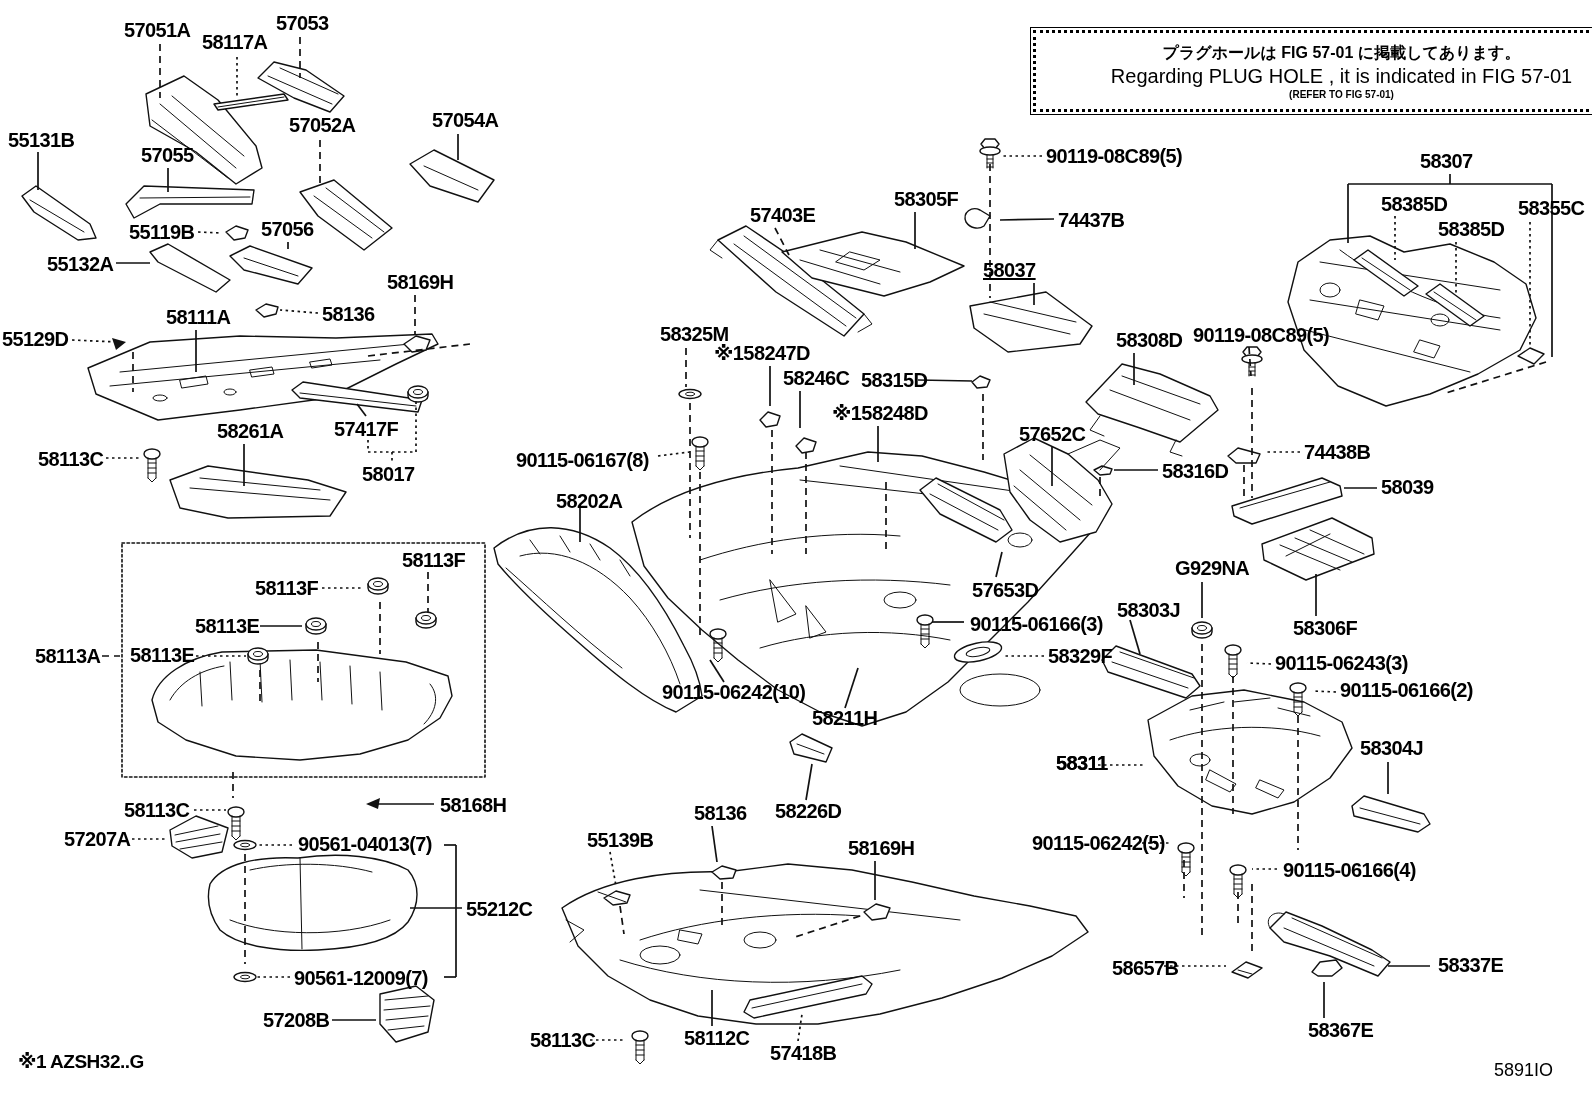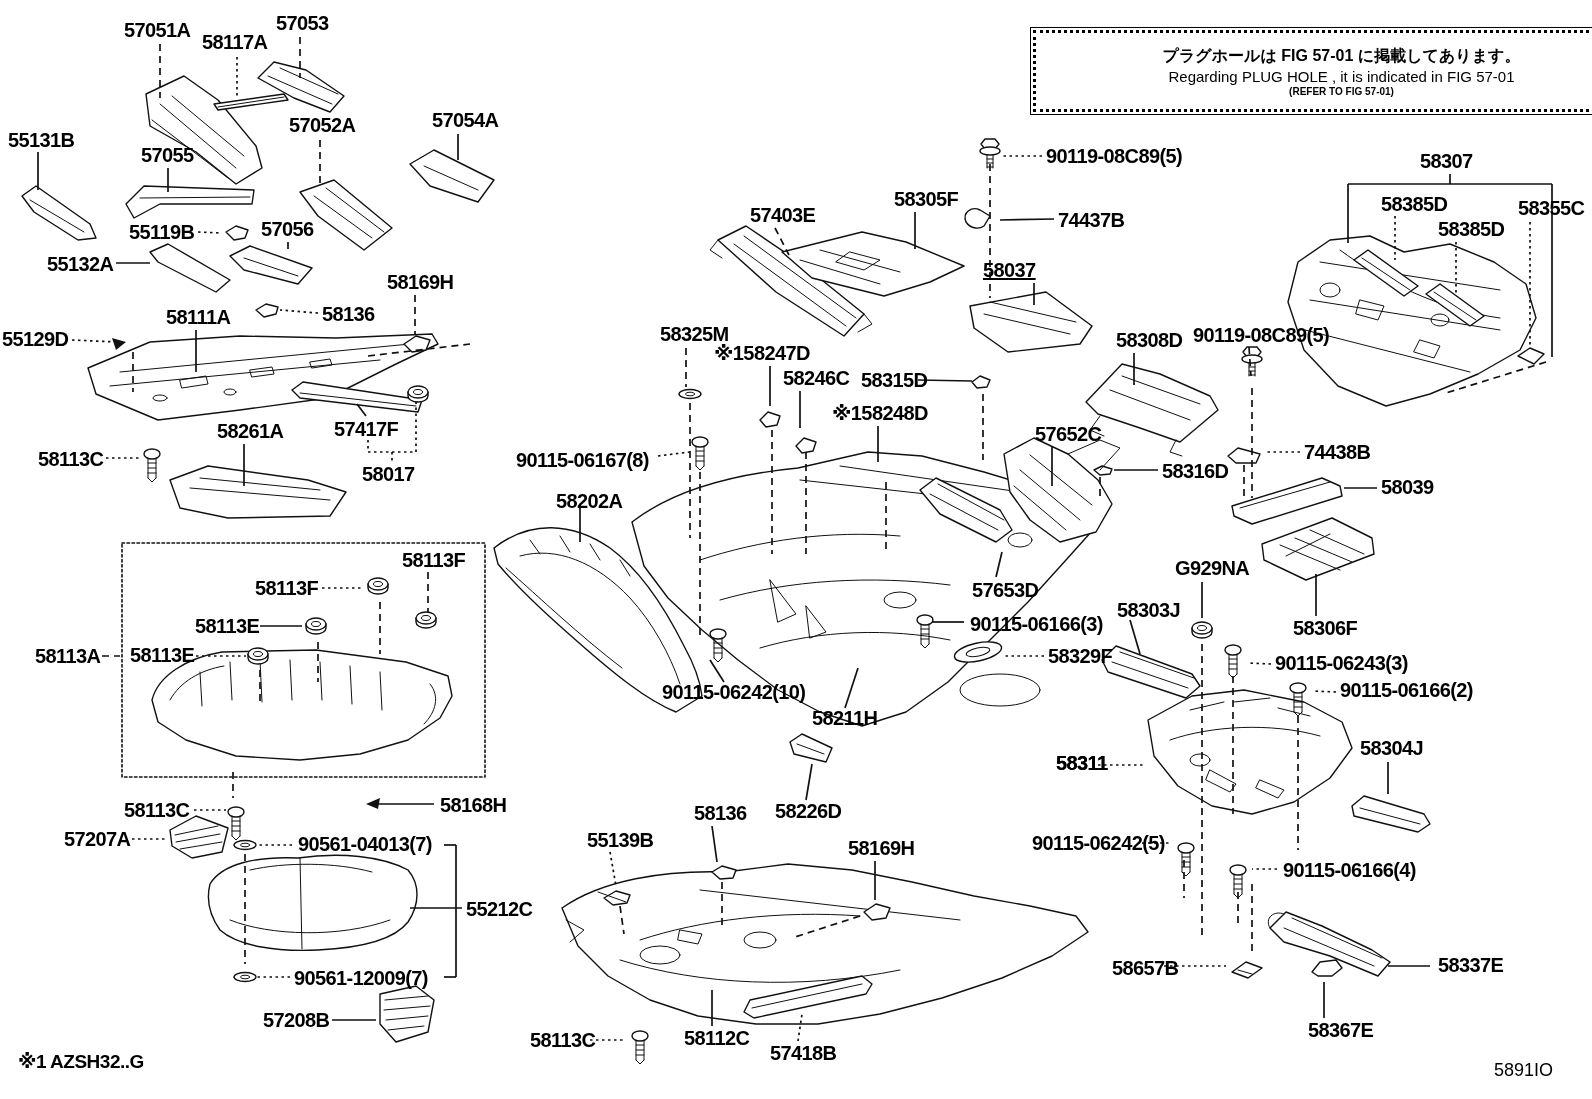--- a/index.html
+++ b/index.html
@@ -10,21 +10,21 @@
   .art .detail{fill:none;stroke:#111;stroke-width:1;}
   .art .fill{fill:#111;stroke:none;}
   .art .dotbox{fill:none;stroke:#111;stroke-width:1.6;stroke-dasharray:2.5,2.5;}
   .plabel{position:absolute;font-size:20px;font-weight:700;letter-spacing:-0.6px;color:#000;
           white-space:nowrap;line-height:1;}
   .note-box{position:absolute;left:1030px;top:27px;width:623px;height:88px;border:1px solid #000;
             padding:2px;box-sizing:border-box;}
   .note-inner{border:3px dotted #000;width:100%;height:100%;box-sizing:border-box;
               display:flex;flex-direction:column;justify-content:center;align-items:center;gap:1px;}
   .note-l1{font-size:16px;font-weight:700;}
-  .note-l2{font-size:15px;font-weight:400;}
+  .note-l2{font-size:20px;font-weight:400;}
   .note-l3{font-size:10px;font-weight:700;}
   .footnote{position:absolute;left:18px;top:1050px;font-size:19px;font-weight:700;letter-spacing:-0.5px;}
   .figcode{position:absolute;left:1494px;top:1060px;font-size:18px;font-weight:400;}
 </style>
 </head>
 <body>
 
 <div id="stage">
 
   <svg class="art" width="1592" height="1099" viewBox="0 0 1592 1099" aria-hidden="true">
@@ -449,21 +449,21 @@
       <div class="plabel" style="left: 1381px; top: 194px;">58385D</div>
       <div class="plabel" style="left: 1438px; top: 219px;">58385D</div>
       <div class="plabel" style="left: 1518px; top: 198px;">58355C</div>
       <div class="plabel" style="left: 1116px; top: 330px;">58308D</div>
       <div class="plabel" style="left: 1193px; top: 325px;">90119-08C89(5)</div>
       <div class="plabel" style="left: 660px; top: 324px;">58325M</div>
       <div class="plabel" style="left: 714px; top: 343px;">※158247D</div>
       <div class="plabel" style="left: 783px; top: 368px;">58246C</div>
       <div class="plabel" style="left: 861px; top: 370px;">58315D</div>
       <div class="plabel" style="left: 832px; top: 403px;">※158248D</div>
-      <div class="plabel" style="left: 1019px; top: 424px; margin-left: 16px;">57652C</div>
+      <div class="plabel" style="left: 1019px; top: 424px;">57652C</div>
       <div class="plabel" style="left: 1304px; top: 442px;">74438B</div>
       <div class="plabel" style="left: 1162px; top: 461px;">58316D</div>
       <div class="plabel" style="left: 1381px; top: 477px;">58039</div>
       <div class="plabel" style="left: 516px; top: 450px;">90115-06167(8)</div>
       <div class="plabel" style="left: 556px; top: 491px;">58202A</div>
       <div class="plabel" style="left: 402px; top: 550px;">58113F</div>
       <div class="plabel" style="left: 255px; top: 578px;">58113F</div>
       <div class="plabel" style="left: 195px; top: 616px;">58113E</div>
       <div class="plabel" style="left: 130px; top: 645px;">58113E</div>
       <div class="plabel" style="left: 35px; top: 646px;">58113A</div>

